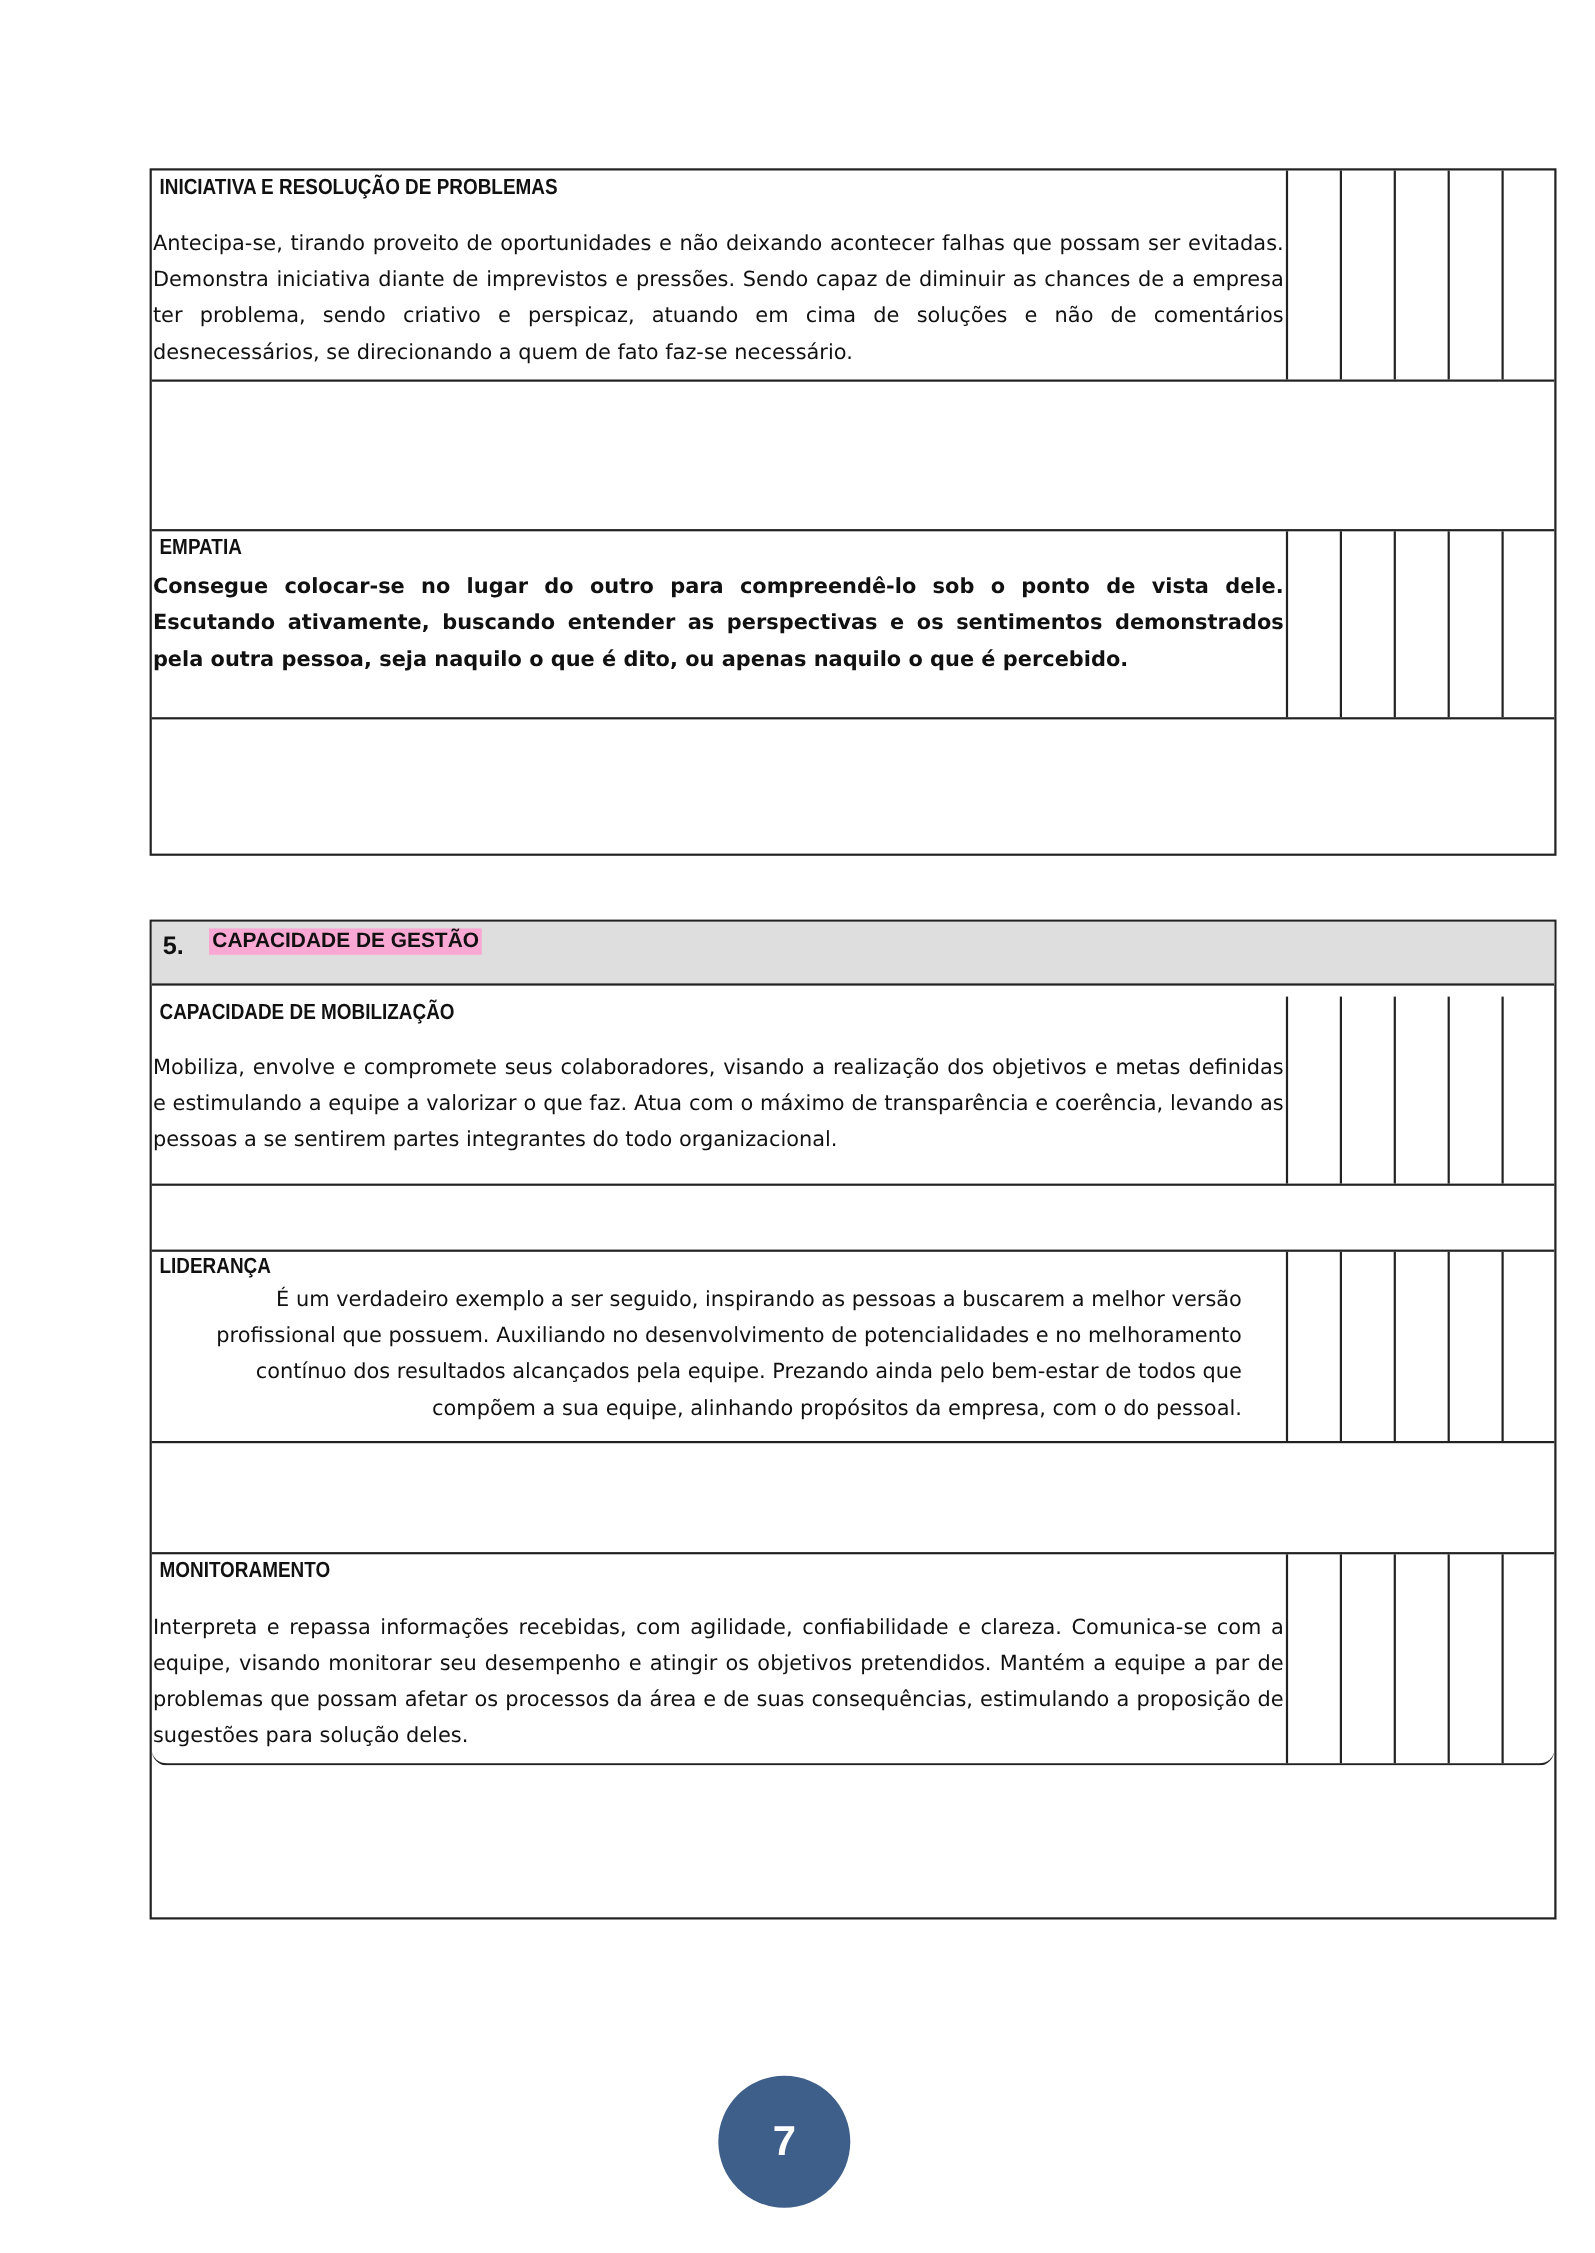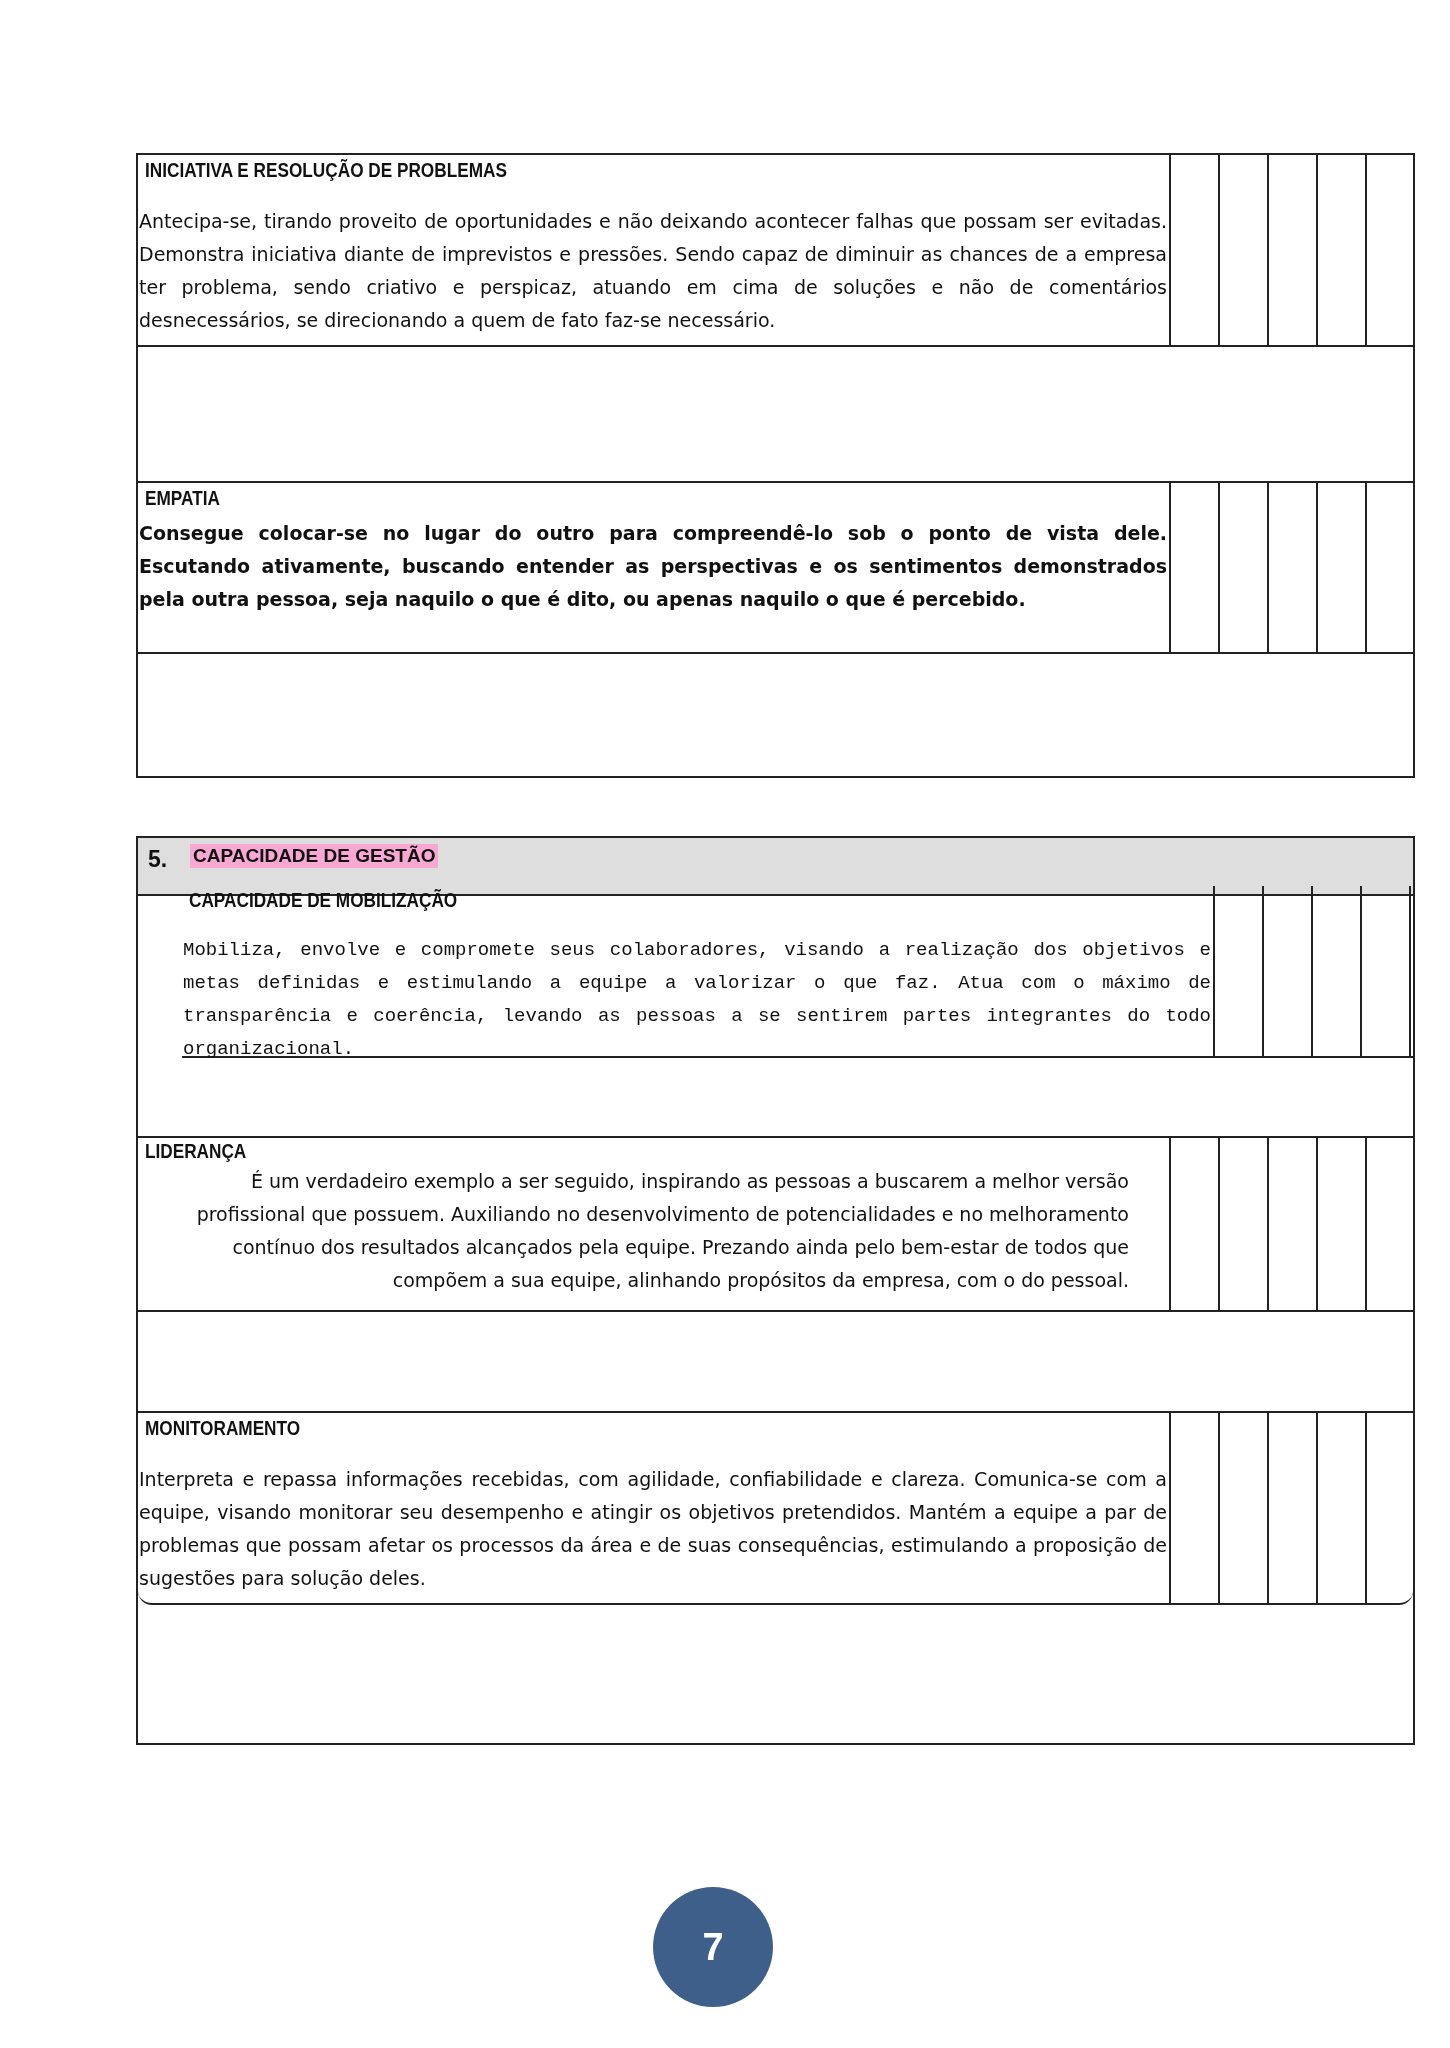--- a/index.html
+++ b/index.html
@@ -52,24 +52,24 @@
   </div>
   <div class="row blank last" style="top:499px; height:122px;"></div>
 </div>
 
 <div class="tbl" style="top:836px; height:909px;">
   <div class="sec-head">
     <span class="sec-num">5.</span>
     <span class="sec-title">CAPACIDADE DE GESTÃO</span>
   </div>
 
-  <div class="row crit" style="top:48px; height:172px;margin-left:44px;">
+  <div class="row crit" style="top:68px; height:172px;">
     <div class="desc">
       <div class="title" style="top:3px;">CAPACIDADE DE MOBILIZAÇÃO</div>
-      <div class="body" style="top:48px;font-family:Liberation Mono, monospace;">Mobiliza, envolve e compromete seus colaboradores, visando a realização dos objetivos e metas definidas e estimulando a equipe a valorizar o que faz. Atua com o máximo de transparência e coerência, levando as pessoas a se sentirem partes integrantes do todo organizacional.</div>
+      <div class="body" style="top:48px;">Mobiliza, envolve e compromete seus colaboradores, visando a realização dos objetivos e metas definidas e estimulando a equipe a valorizar o que faz. Atua com o máximo de transparência e coerência, levando as pessoas a se sentirem partes integrantes do todo organizacional.</div>
     </div>
     <div class="score" style="left:1033px;"></div>
     <div class="score" style="left:1082px;"></div>
     <div class="score" style="left:1131px;"></div>
     <div class="score" style="left:1180px;"></div>
     <div class="score lastc" style="left:1229px;"></div>
   </div>
   <div class="row blank" style="top:214px; height:86px;"></div>
 
   <div class="row crit" style="top:300px; height:174px;">

